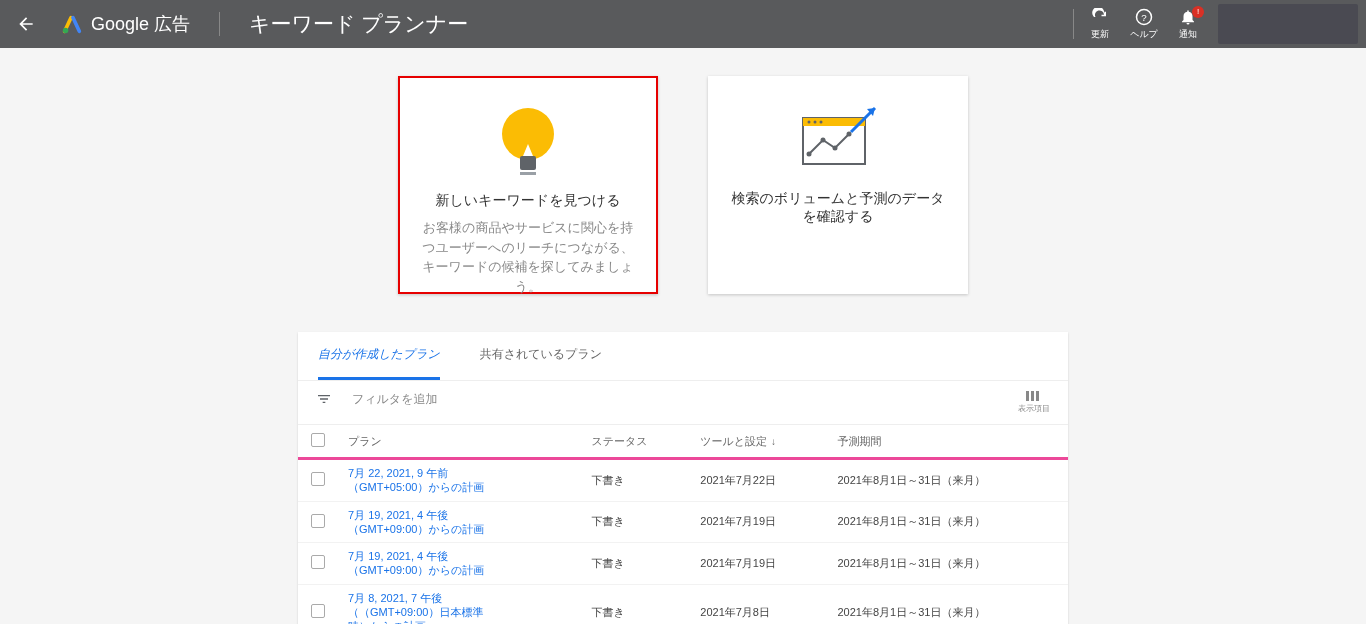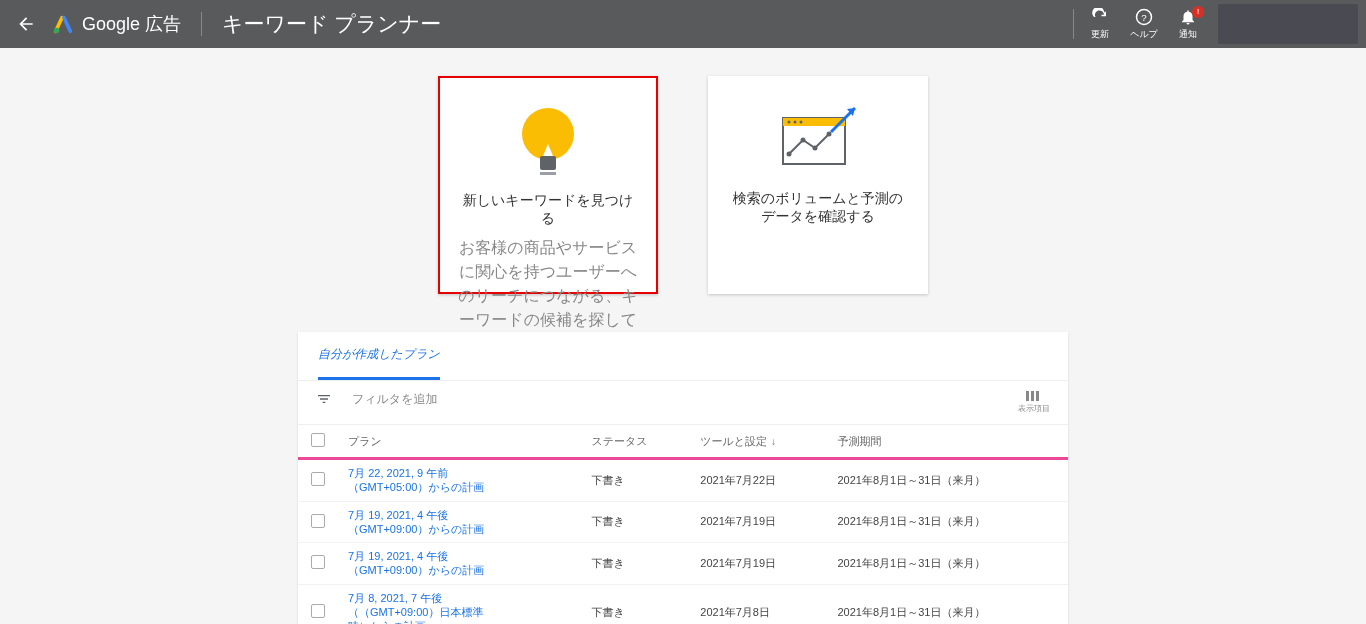--- a/index.html
+++ b/index.html
@@ -1,41 +1,41 @@
 <!DOCTYPE html>
 <html><head>
 <meta charset="utf-8">
 <style>
 * { margin: 0; padding: 0; box-sizing: border-box; font-family: Arial, "Hiragino Sans", "Meiryo", sans-serif; }
 body { background: #f5f5f5; width: 1366px; height: 624px; overflow: hidden; }
 
 
 .header { background: #595a5c; height: 48px; display: flex; align-items: center; color: #fff; padding: 0 8px; }
-.header-left { display: flex; align-items: center; gap: 8px; }
+.header-left { display: flex; align-items: center; gap: 17px; }
 .back-arrow { cursor: pointer; padding: 8px; }
 .logo-block { display: flex; align-items: center; gap: 8px; }
 .logo-icon { width: 22px; height: 22px; }
 .brand { font-size: 18px; font-weight: 400; }
 .divider-v { width: 1px; height: 24px; background: #888; margin: 0 12px; }
 .page-title { font-size: 21px; }
 .header-right { margin-left: auto; display: flex; align-items: center; }
 .tool-item { display: flex; flex-direction: column; align-items: center; justify-content: center; width: 44px; cursor: pointer; font-size: 9px; gap: 2px; position: relative; }
 .tool-item .icon { width: 18px; height: 18px; display: flex; align-items: center; justify-content: center; }
 .tool-sep { width: 1px; height: 30px; background: #888; margin: 0 4px; }
 .badge { position: absolute; top: -2px; right: 6px; background: #d93025; color: #fff; border-radius: 50%; width: 12px; height: 12px; font-size: 8px; display: flex; align-items: center; justify-content: center; }
 .account-area { width: 140px; height: 40px; background: #4a4a52; margin-left: 8px; border-radius: 2px; }
 
 
 .main { padding: 28px 0 0 0; display: flex; flex-direction: column; align-items: center; }
 .cards { display: flex; gap: 50px; }
-.card { background: #fff; width: 220px; height: 218px; box-shadow: 0 1px 3px rgba(0,0,0,0.2); display: flex; flex-direction: column; align-items: center; padding: 18px 18px 0 18px; text-align: center; cursor: pointer; }
+.card { background: #fff; width: 260px; height: 218px; box-shadow: 0 1px 3px rgba(0,0,0,0.2); display: flex; flex-direction: column; align-items: center; padding: 18px 18px 0 18px; text-align: center; cursor: pointer; }
 .card.highlighted { border: 2px solid #e60000; }
 .card-illustration { width: 90px; height: 90px; margin-bottom: 6px; display:flex; align-items:center; justify-content:center; }
 .card-title { font-size: 14px; color: #333; margin-bottom: 8px; }
-.card-desc { font-size: 16px; color: #888; line-height: 1.5; }
+.card-desc { font-size: 13px; color: #888; line-height: 1.5; }
 
 
 .table-panel { background: #fff; width: 770px; margin-top: 38px; box-shadow: 0 1px 2px rgba(0,0,0,0.15); }
 .tabs { display: flex; gap: 40px; padding: 0 20px; border-bottom: 1px solid #eee; }
 .tab { padding: 14px 0; font-size: 12px; color: #666; cursor: pointer; border-bottom: 3px solid transparent; }
 .tab.active { color: #1a73e8; border-bottom-color: #1a73e8; font-style: italic; }
 .filter-row { display: flex; align-items: flex-start; padding: 10px 18px; border-bottom: 1px solid #eee; }
 .filter-icon { width: 16px; height: 16px; margin-right: 20px; }
 .filter-text { font-size: 12px; color: #888; }
 .columns-toggle { margin-left: auto; display: flex; flex-direction: column; align-items: center; font-size: 8px; color: #888; cursor: pointer; }
@@ -141,20 +141,21 @@
           <path d="M82 4 L74 5 L80 12 Z" fill="#1a73e8"></path>
         </svg>
       </div>
       <div class="card-title">検索のボリュームと予測のデータを確認する</div>
     </div>
   </div>
 
   <div class="table-panel">
     <div class="tabs">
       <div class="tab active">自分が作成したプラン</div>
+      <div class="tab">共有されているプラン</div>
     </div>
     <div class="filter-row">
       <span class="filter-icon">
         <svg width="16" height="16" viewBox="0 0 24 24" fill="#5f6368">
             <path d="M10 18h4v-2h-4v2zM3 6v2h18V6H3zm3 7h12v-2H6v2z"></path>
           </svg>
       </span>
       <span class="filter-text">フィルタを追加</span>
       <div class="columns-toggle">
         <span class="icon">

